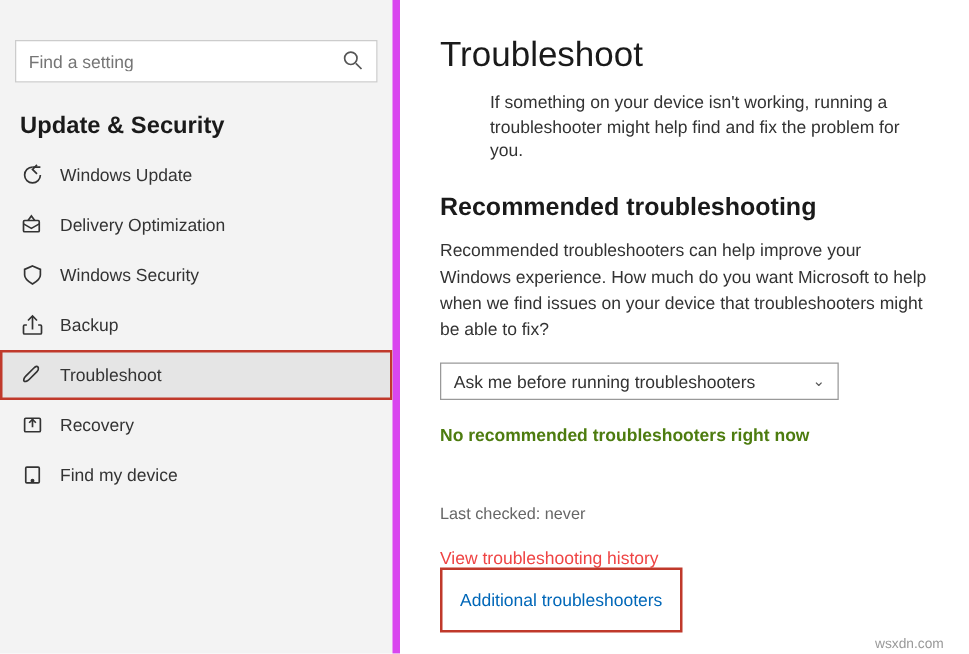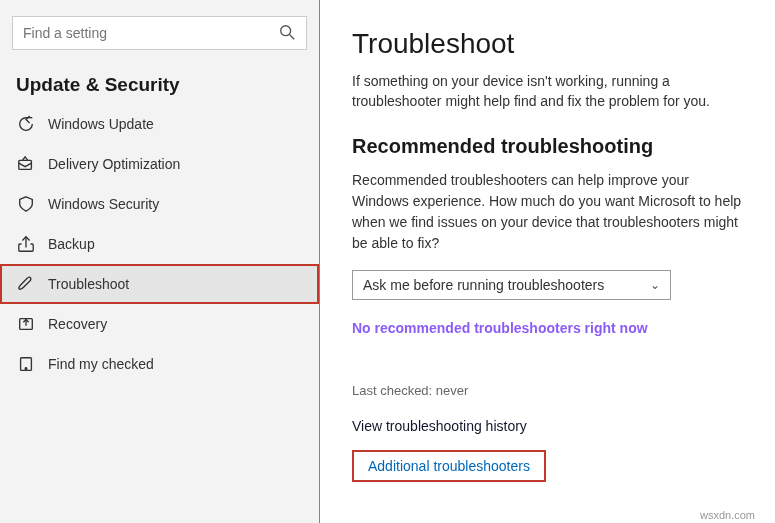--- a/index.html
+++ b/index.html
@@ -27,23 +27,23 @@
       overflow: hidden;
     }
 
     
     .sidebar {
       width: 320px;
       min-width: 320px;
       background: #f3f3f3;
       display: flex;
       flex-direction: column;
-      padding-top: 8px;
+      padding-top: 24px;
       overflow-y: auto;
-      border-right: 1px solid #d946ef;
+      border-right: 6px solid #d946ef;
     }
 
     .search-box {
       margin: 8px 12px 16px 12px;
       display: flex;
       align-items: center;
       background: #fff;
       border: 1px solid #ccc;
       padding: 5px 10px;
       height: 34px;
@@ -116,20 +116,21 @@
       color: #1a1a1a;
       margin-bottom: 12px;
     }
 
     .page-description {
       font-size: 14px;
       color: #333;
       margin-bottom: 24px;
       line-height: 1.4;
       max-width: 400px;
+      margin-left: 40px;
     }
 
     .section-title {
       font-size: 20px;
       font-weight: 700;
       color: #1a1a1a;
       margin-bottom: 12px;
     }
 
     .section-description {
@@ -155,45 +156,44 @@
     }
 
     .dropdown-chevron {
       font-size: 12px;
       color: #555;
     }
 
     .status-text {
       font-size: 14px;
       font-weight: 600;
-      color: #8b5cf6;
+      color: #4d7c0f;
       margin-bottom: 4px;
     }
 
     .last-checked {
       font-size: 13px;
       color: #666;
       margin-bottom: 20px;
       margin-top: 47px;
     }
 
     .link-button {
-      color: #0f172a;
+      color: #ef4444;
       cursor: pointer;
       font-size: 14px;
       text-decoration: none;
       display: inline-block;
-      margin-bottom: 16px;
     }
 
     .additional-btn {
       display: inline-block;
       border: 2px solid #c0392b;
       color: #0067b8;
-      padding: 6px 14px;
+      padding: 16px 14px;
       cursor: pointer;
       font-size: 14px;
       font-weight: 500;
       position: relative;
     }
 
     .watermark {
       position: fixed;
       bottom: 2px;
       right: 20px;
@@ -293,21 +293,21 @@
       </div>
 
 
       <div class="nav-item">
         <span class="nav-icon">
           <svg viewBox="0 0 20 20" width="18" height="18" stroke="#333" stroke-width="1.6" fill="none">
             <rect x="4" y="3" width="12" height="14" rx="1"></rect>
             <circle cx="10" cy="15" r="1" fill="#333"></circle>
           </svg>
         </span>
-        <span class="nav-label">Find my checked</span>
+        <span class="nav-label">Find my device</span>
       </div>
     </div>
 
     <div class="main-content">
       <h1 class="page-title">Troubleshoot</h1>
       <p class="page-description">If something on your device isn't working, running a troubleshooter might help find and fix the problem for you.</p>
 
       <h2 class="section-title">Recommended troubleshooting</h2>
       <p class="section-description">Recommended troubleshooters can help improve your Windows experience. How much do you want Microsoft to help when we find issues on your device that troubleshooters might be able to fix?</p>
 

